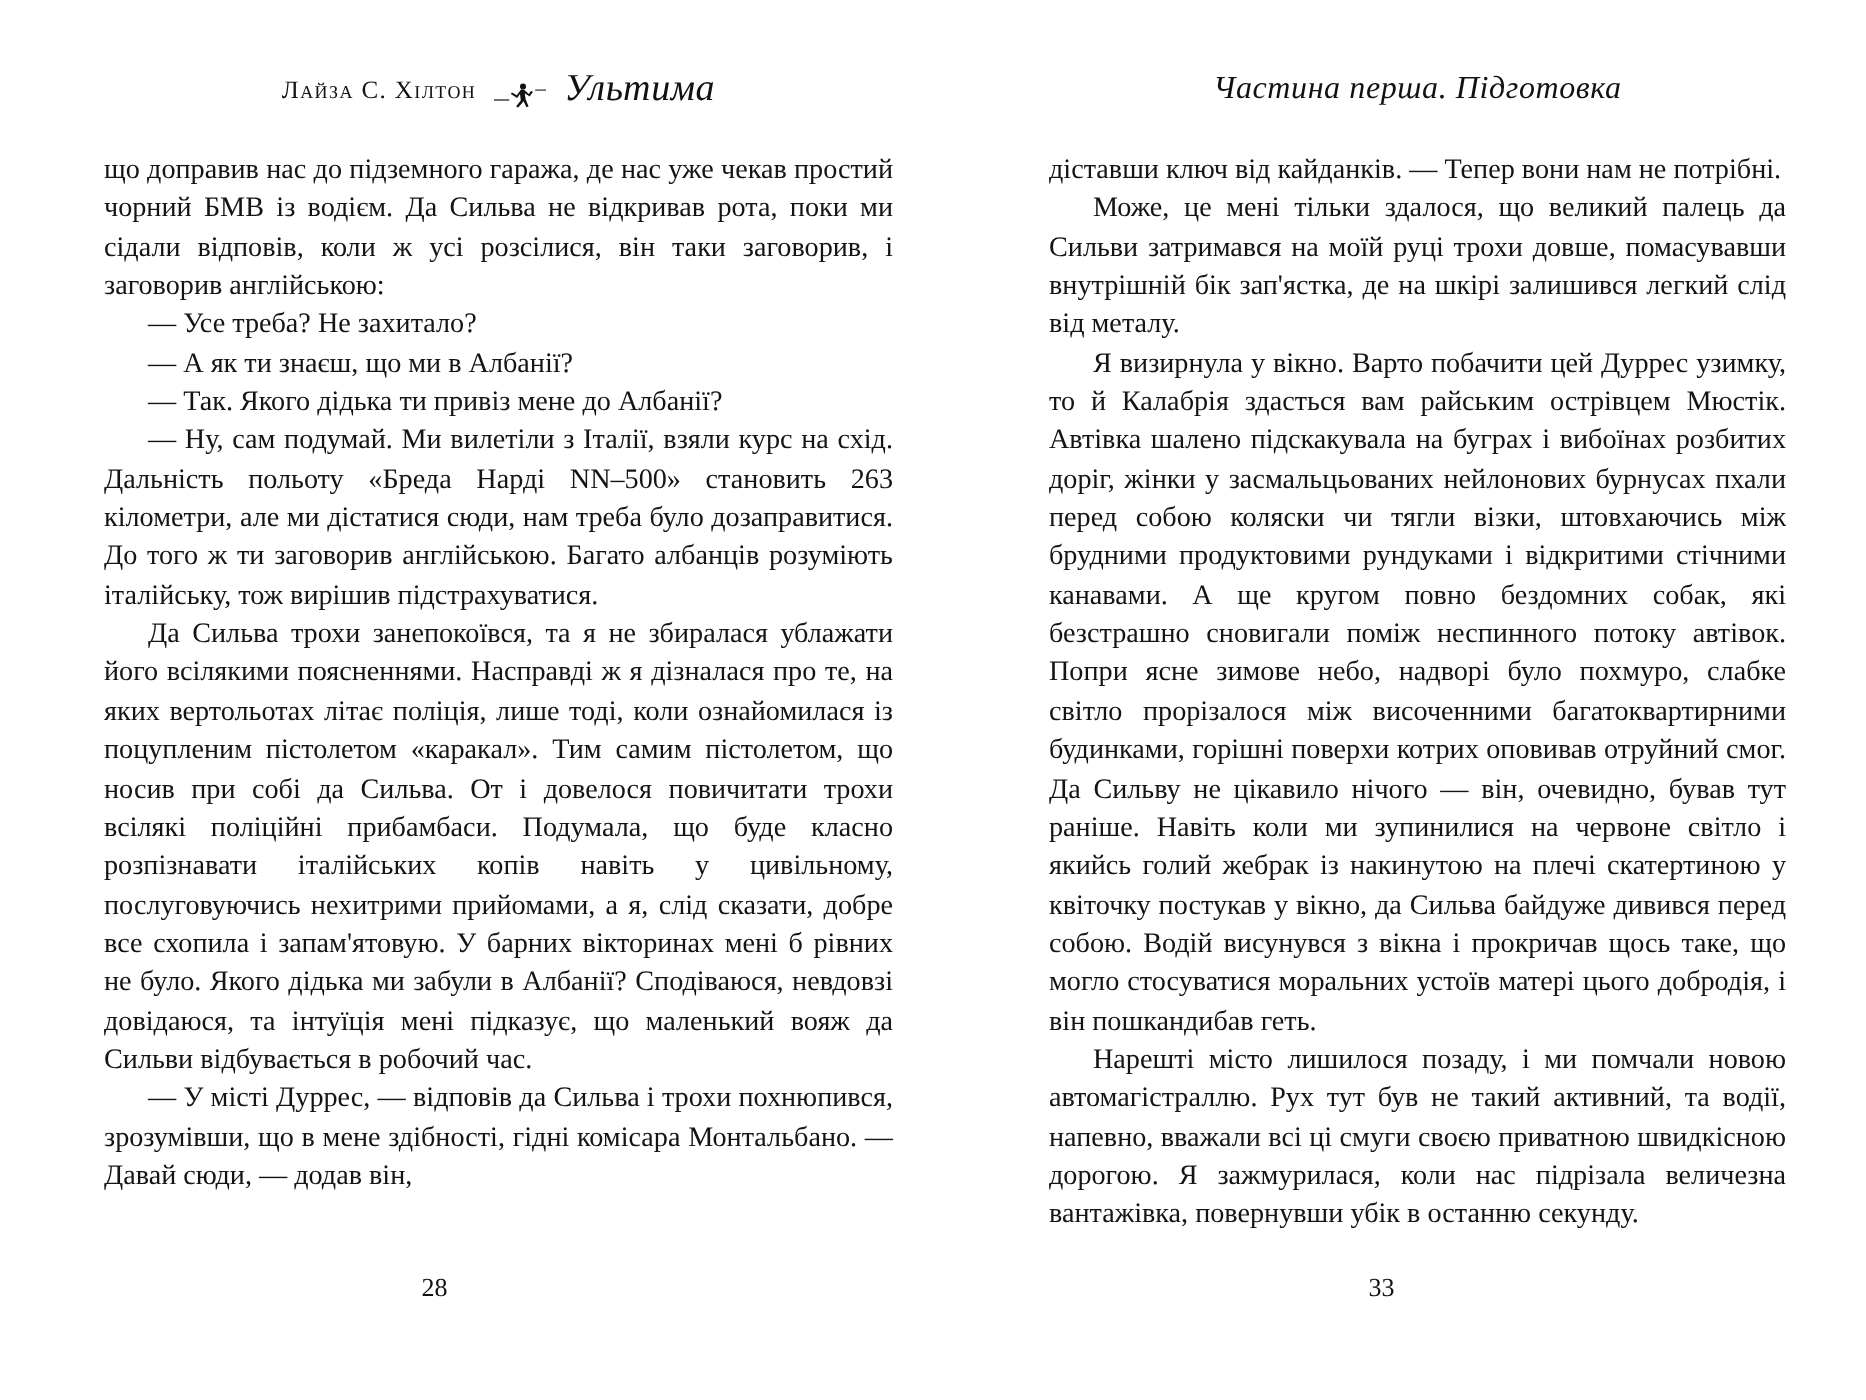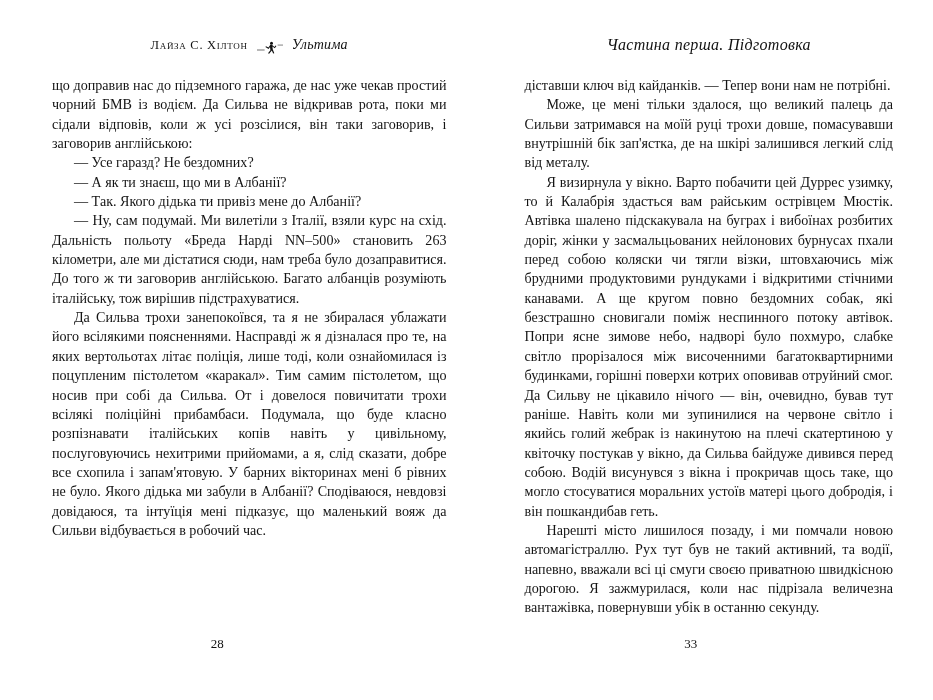--- a/index.html
+++ b/index.html
@@ -56,21 +56,21 @@
   .runhead-left {
     gap: 9px;
   }
   .runhead .author {
     font-variant: small-caps;
     font-size: 12.5px;
     letter-spacing: 0.7px;
   }
   .runhead .booktitle {
     font-style: italic;
-    font-size: 14px;
+    font-size: 19px;
     letter-spacing: 0.3px;
   }
   .runhead-right .chapter {
     font-style: italic;
     font-size: 16px;
     letter-spacing: 0.3px;
     text-align: center;
   }
   .dingbat {
     display: inline-block;
@@ -123,25 +123,26 @@
               <path d="M0 9.4 L7.6 9.4 L7.6 8.6 L0 8.6 Z" opacity="0.75"></path>
               <path d="M20.6 4.4 L26 4.4 L26 3.7 L20.6 3.7 Z" opacity="0.75"></path>
             </g>
           </svg>
         </span>
         <span class="booktitle">Ультима</span>
       </div>
 
       <div class="body-text">
         <p class="noindent">що доправив нас до підземного гаража, де нас уже чекав простий чорний БМВ із водієм. Да Сильва не відкривав рота, поки ми сідали відповів, коли ж усі розсілися, він таки заговорив, і заговорив англійською:</p>
-        <p>— Усе гаразд? Не бездомних?</p>
+        <p>— Усе треба? Не захитало?</p>
         <p>— А як ти знаєш, що ми в Албанії?</p>
         <p>— Так. Якого дідька ти привіз мене до Албанії?</p>
         <p>— Ну, сам подумай. Ми вилетіли з Італії, взяли курс на схід. Дальність польоту «Бреда Нарді NN–500» становить 263 кілометри, але ми дістатися сюди, нам треба було дозаправитися. До того ж ти заговорив англійською. Багато албанців розуміють італійську, тож вирішив підстрахуватися.</p>
         <p>Да Сильва трохи занепокоївся, та я не збиралася ублажати його всілякими поясненнями. Насправді ж я дізналася про те, на яких вертольотах літає поліція, лише тоді, коли ознайомилася із поцупленим пістолетом «каракал». Тим самим пістолетом, що носив при собі да Сильва. От і довелося повичитати трохи всілякі поліційні прибамбаси. Подумала, що буде класно розпізнавати італійських копів навіть у цивільному, послуговуючись нехитрими прийомами, а я, слід сказати, добре все схопила і запам'ятовую. У барних вікторинах мені б рівних не було. Якого дідька ми забули в Албанії? Сподіваюся, невдовзі довідаюся, та інтуїція мені підказує, що маленький вояж да Сильви відбувається в робочий час.</p>
+        <p>— У місті Дуррес, — відповів да Сильва і трохи похнюпився, зрозумівши, що в мене здібності, гідні комісара Монтальбано. — Давай сюди, — додав він,</p>
       </div>
 
       <div class="folio">28</div>
     </div>
 
     <div class="page-half page-right">
       <div class="runhead runhead-right">
         <span class="chapter">Частина перша. Підготовка</span>
       </div>
 

